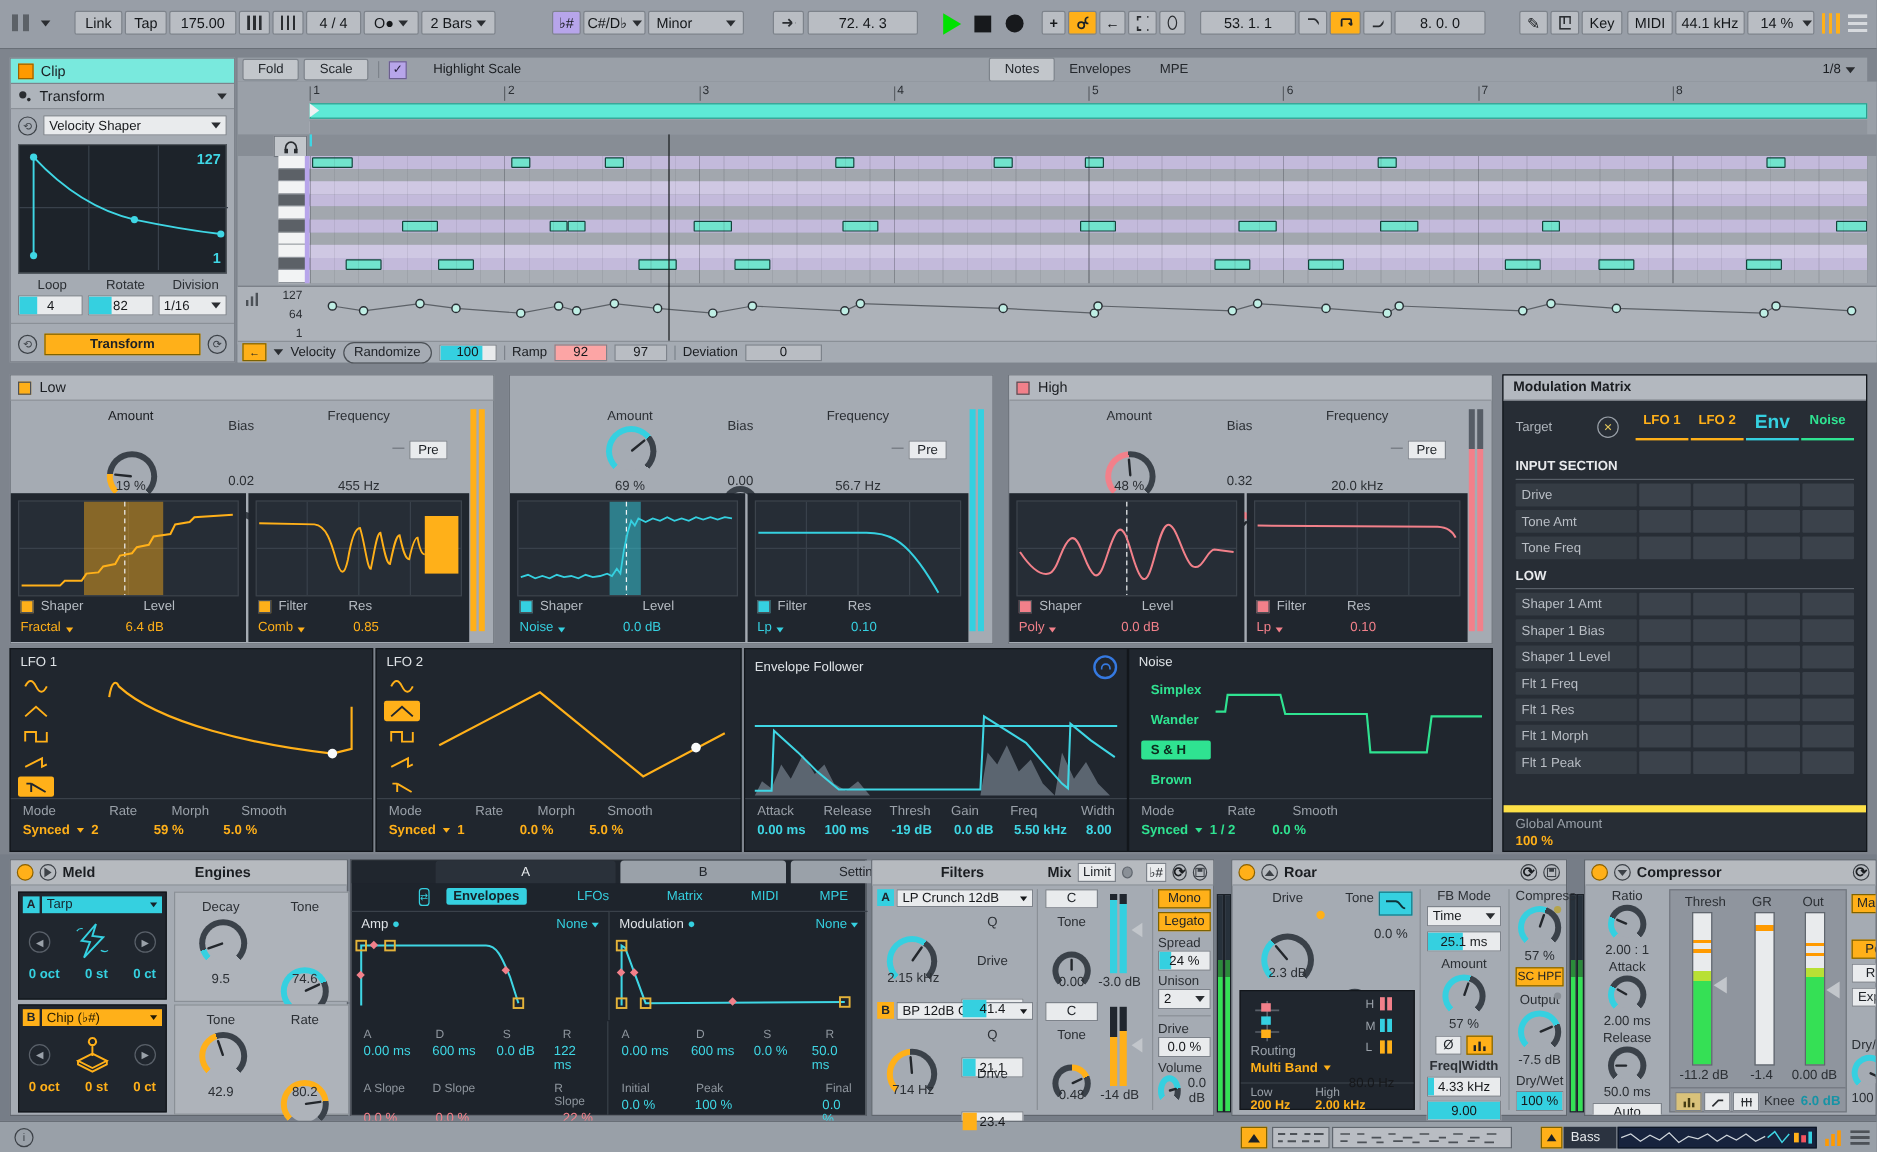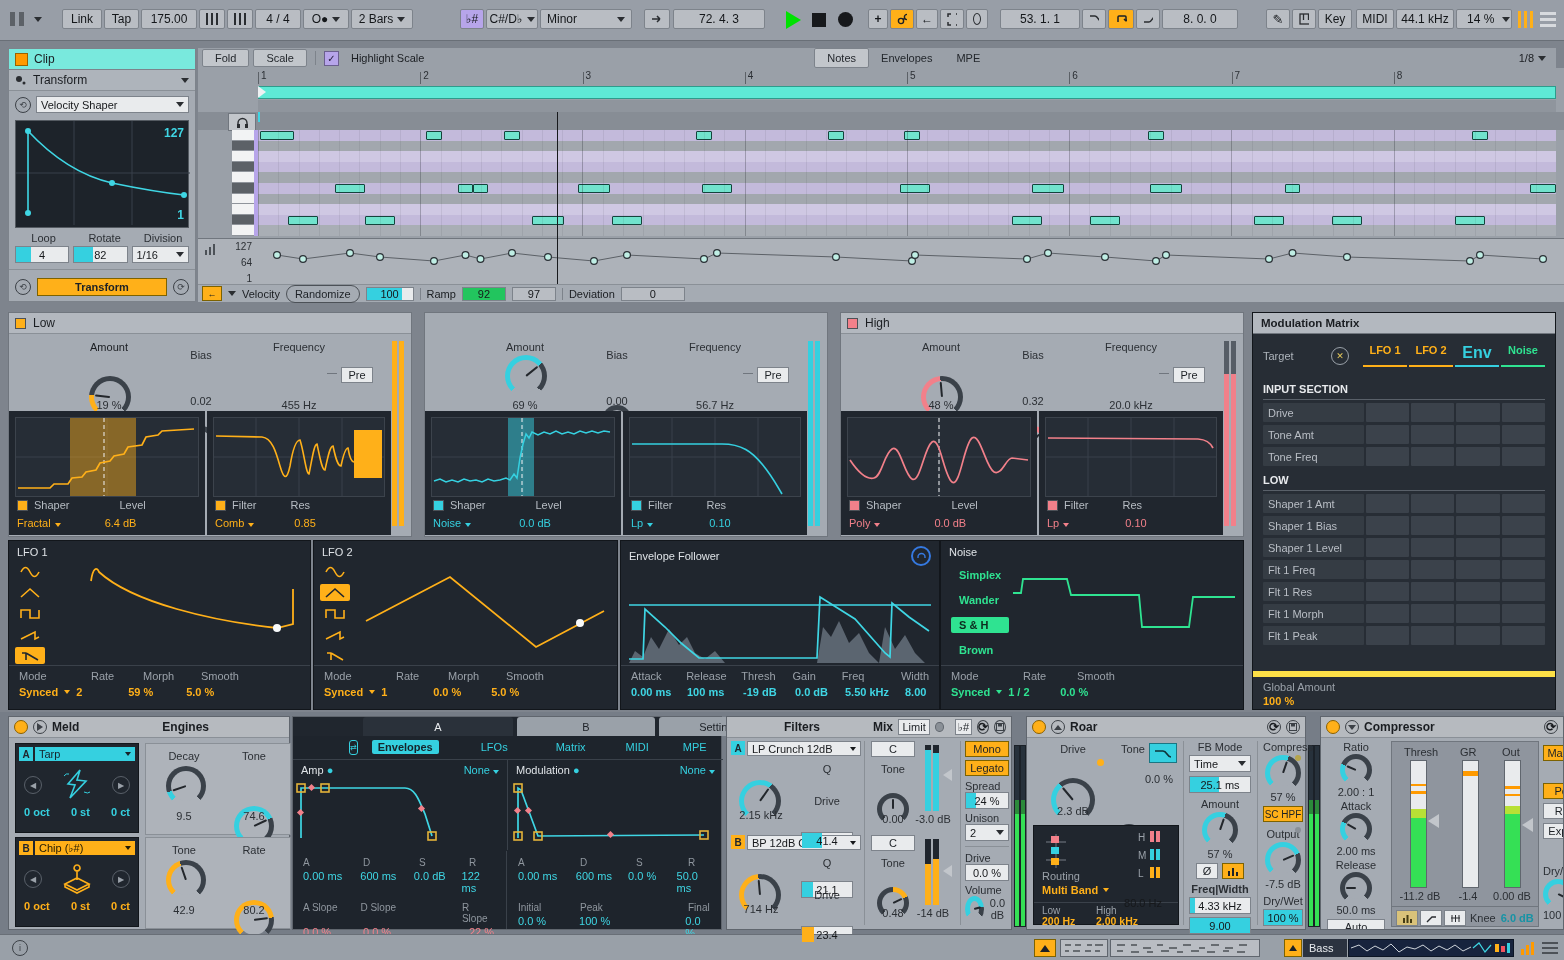--- a/index.html
+++ b/index.html
@@ -124,21 +124,21 @@
       </div>
     <div class="tbtn" style="left:351px;width:62px">
         <span>2 Bars</span>
         <span class="caret"></span>
       </div>
     <div class="tbtn sel-p" style="left:460px;width:24px">♭#</div>
     <div class="tbtn" style="left:486px;width:52px">
         <span>C#/D♭</span>
         <span class="caret"></span>
       </div>
-    <div class="tbtn" style="left:540px;width:92px;justify-content:space-between">
+    <div class="tbtn" style="left:540px;width:80px;justify-content:space-between">
         <span>Minor</span>
         <span class="caret"></span>
       </div>
 
     <div class="tbtn" style="left:644px;width:26px">
       <svg width="16" height="10">
           <path d="M1,5 H9 M9,5 l-3,-3 M9,5 l-3,3 M12,5 h1 M15,5 h1" stroke="#2a2d31" stroke-width="1.5" fill="none"></path>
         </svg>
     </div>
     <div class="tbtn" style="left:673px;width:92px">72. 4. 3</div>
@@ -263,21 +263,21 @@
       <div class="ybtn" style="flex:1;height:18px;font-weight:bold">Transform</div>
       <span class="circle-icon">⟳</span>
     </div>
   </div>
 
   <div class="roll-head">
     <div class="tab on" style="margin-left:4px;height:16px">Fold</div>
     <div class="tab on" style="margin-left:4px;height:16px">Scale</div>
     <span style="width:1px;height:14px;background:#7d838b;margin:0 8px"></span>
     <span style="width:13px;height:13px;background:#b7a5ea;border:1px solid #6b5f8e;display:inline-flex;align-items:center;justify-content:center;font-size:10px;color:#241d38">✓</span>
-    <span style="margin-left:12px">Highlight Scale</span>
+    <span style="margin-left:22px">Highlight Scale</span>
     <div class="tab on" style="margin-left:390px">Notes</div>
     <div class="tab">Envelopes</div>
     <div class="tab">MPE</div>
     <div style="margin-left:auto;margin-right:10px;display:flex;align-items:center;gap:4px">
       <span>1/8</span>
         <span class="caret"></span>
     </div>
   </div>
 
   <div class="abs" style="left:198px;top:68px;width:1366px;height:234px;background:#9aa0a8">
@@ -420,21 +420,21 @@
     <span style="width:18px;height:13px;background:#ffb019;border:1px solid #7d6200;display:inline-flex;align-items:center;justify-content:center;font-size:9px">←</span>
     <span class="caret"></span>
     <span>Velocity</span>
     <span class="pill">Randomize</span>
     <div class="numbox" style="width:48px;height:14px">
         <span class="fill" style="width:78%"></span>
         <span>100</span>
       </div>
     <span style="width:1px;height:12px;background:#7d838b"></span>
     <span>Ramp</span>
-    <div class="numbox" style="width:44px;height:14px;background:#22c55e">
+    <div class="numbox" style="width:44px;height:14px;background:#fca5a5">
         <span>92</span>
       </div>
     <div class="numbox" style="width:44px;height:14px;background:#b9bdc3">
         <span>97</span>
       </div>
     <span style="width:1px;height:12px;background:#7d838b"></span>
     <span>Deviation</span>
     <div class="numbox" style="width:64px;height:14px;background:#b9bdc3">
         <span>0</span>
       </div>

